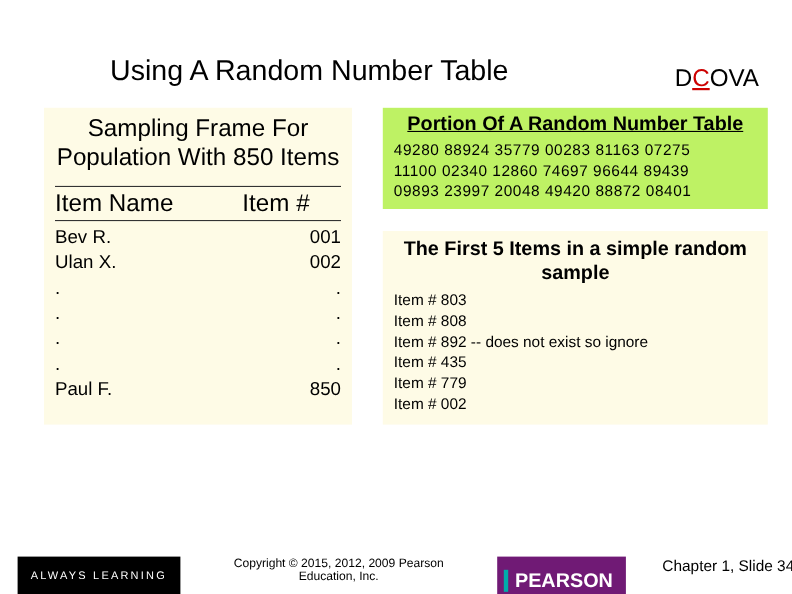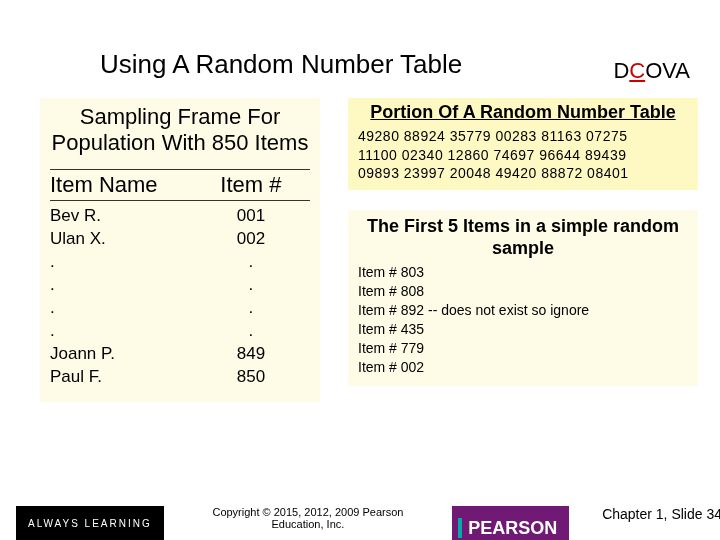--- a/index.html
+++ b/index.html
@@ -53,27 +53,27 @@
     margin-bottom: 4px;
   }
   .col-headers .c1 { flex: 1.2; text-align: left; }
   .col-headers .c2 { flex: 1; text-align: center; }
   .frame-row {
     display: flex;
     font-size: 17px;
     line-height: 1.35;
   }
   .frame-row .c1 { flex: 1.2; text-align: left; }
-  .frame-row .c2 { flex: 1; text-align: center; }
+  .frame-row .c2 { flex: 1; text-align: right; }
   .right {
     flex: 1;
     padding-left: 28px;
   }
   .rnt-block {
-    background: #fef9c3;
+    background: #bef264;
     padding: 4px 10px 8px 10px;
     margin-bottom: 20px;
   }
   .rnt-title {
     font-size: 18px;
     font-weight: bold;
     text-align: center;
     text-decoration: underline;
     margin-bottom: 4px;
   }
@@ -183,24 +183,20 @@
           <div class="c1">.</div>
           <div class="c2">.</div>
         </div>
         <div class="frame-row">
           <div class="c1">.</div>
           <div class="c2">.</div>
         </div>
         <div class="frame-row">
           <div class="c1">.</div>
           <div class="c2">.</div>
-        </div>
-        <div class="frame-row">
-          <div class="c1">Joann P.</div>
-          <div class="c2">849</div>
         </div>
         <div class="frame-row">
           <div class="c1">Paul F.</div>
           <div class="c2">850</div>
         </div>
       </div>
   </div>
 
   <div class="right">
     <div class="rnt-block">

